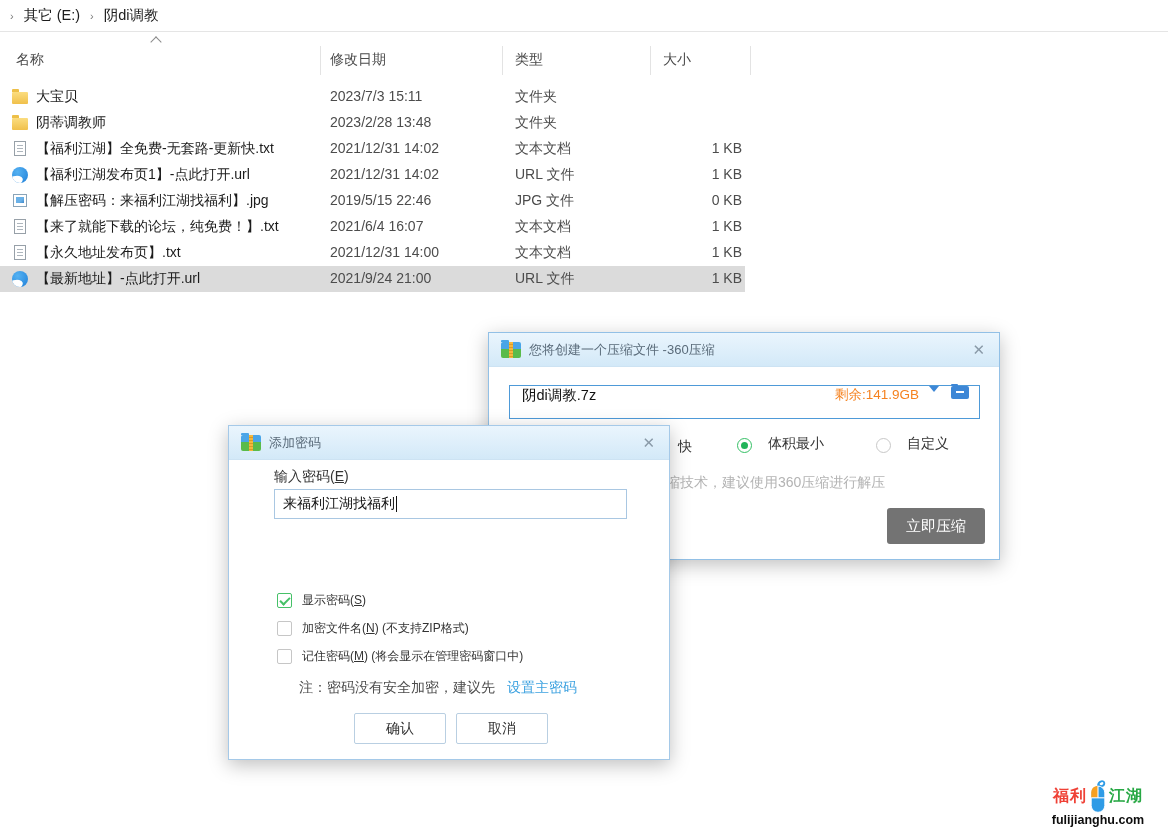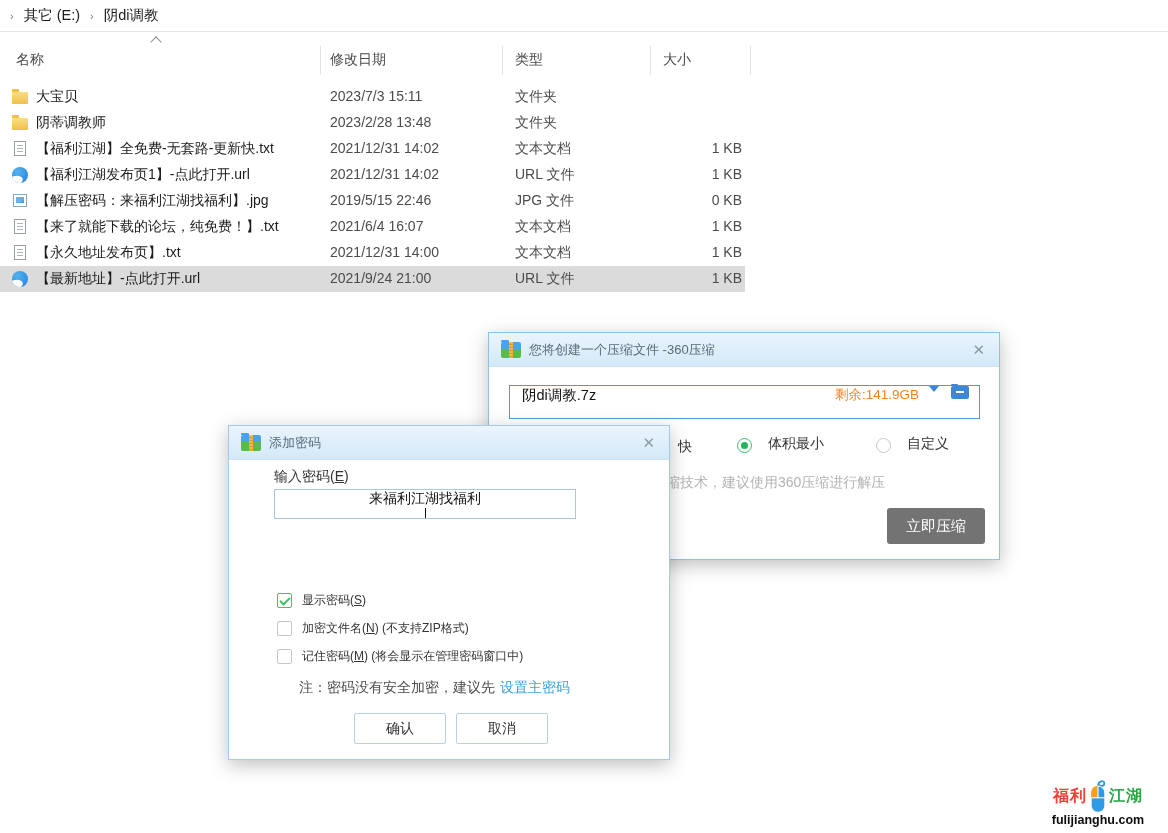--- a/index.html
+++ b/index.html
@@ -80,33 +80,33 @@
     border-radius:50%; background:#22b45a; }
   .radio-label { margin-left:7px; font-size:14px; color:#333; }
   .tip-frag { position:absolute; left:177px; top:141px; font-size:14px; color:#b3b3b3; }
   .btn-compress { position:absolute; left:398px; top:175px; width:98px; height:36px;
     background:#737373; border:none; border-radius:3px; color:#fff; font-size:15px; cursor:pointer; }
 
   
   .pwd-dialog { left:228px; top:425px; width:442px; height:335px; border:1px solid #a5c9e8; }
   .pwd-label { position:absolute; left:45px; top:42px; font-size:14px; color:#333; }
   .ul { text-decoration:underline; }
-  .pwd-input { position:absolute; left:45px; top:63px; width:302px; height:30px;
-    border:1px solid #a9c7e2; background:#fff; display:flex; align-items:center; padding:0 8px;flex-direction:column; }
+  .pwd-input { position:absolute; left:45px; top:63px; width:353px; height:30px;
+    border:1px solid #a9c7e2; background:#fff; display:flex; align-items:center; padding:0 8px; }
   .pwd-value { font-size:14px; color:#111; }
   .caret-bar { display:inline-block; width:1px; height:16px; background:#111; margin-left:1px; }
   .cb-rows { position:absolute; left:48px; top:160px; }
   .cb-row { display:flex; align-items:center; height:28px; cursor:pointer; }
   .cb-box { width:15px; height:15px; border:1px solid #c6c6c6; border-radius:2px; background:#fff; position:relative; flex:0 0 auto; }
   .cb-box.checked { border-color:#46c168; }
   .cb-box.checked::after { content:""; position:absolute; left:2px; top:3px; width:8px; height:4px;
     border-left:2px solid #46c168; border-bottom:2px solid #46c168; transform:rotate(-45deg); }
   .cb-label { margin-left:10px; font-size:12px; color:#333; }
   .pwd-note { position:absolute; left:70px; top:253px; font-size:14px; color:#4d4d4d; }
-  .pwd-note .link { color:#3da2e0; margin-left:5px; cursor:pointer; }
+  .pwd-note .link { color:#3da2e0; margin-left:12px; cursor:pointer; }
   .pwd-btn { position:absolute; top:287px; width:92px; height:31px; background:#fff;
     border:1px solid #b9cfe2; border-radius:2px; font-size:14px; color:#333; cursor:pointer; }
   .btn-ok { left:125px; } .btn-cancel { left:227px; }
 
   
   .watermark { position:absolute; right:8px; bottom:6px; width:124px; text-align:center; }
   .wm-top { display:flex; align-items:center; justify-content:center; }
   .wm-red { color:#ef4136; font-weight:bold; font-size:16px; letter-spacing:1px; }
   .wm-green { color:#27a844; font-weight:bold; font-size:16px; letter-spacing:1px; }
   .wm-domain { font-weight:bold; font-size:12.5px; color:#0d0d0d; margin-top:-2px; }

